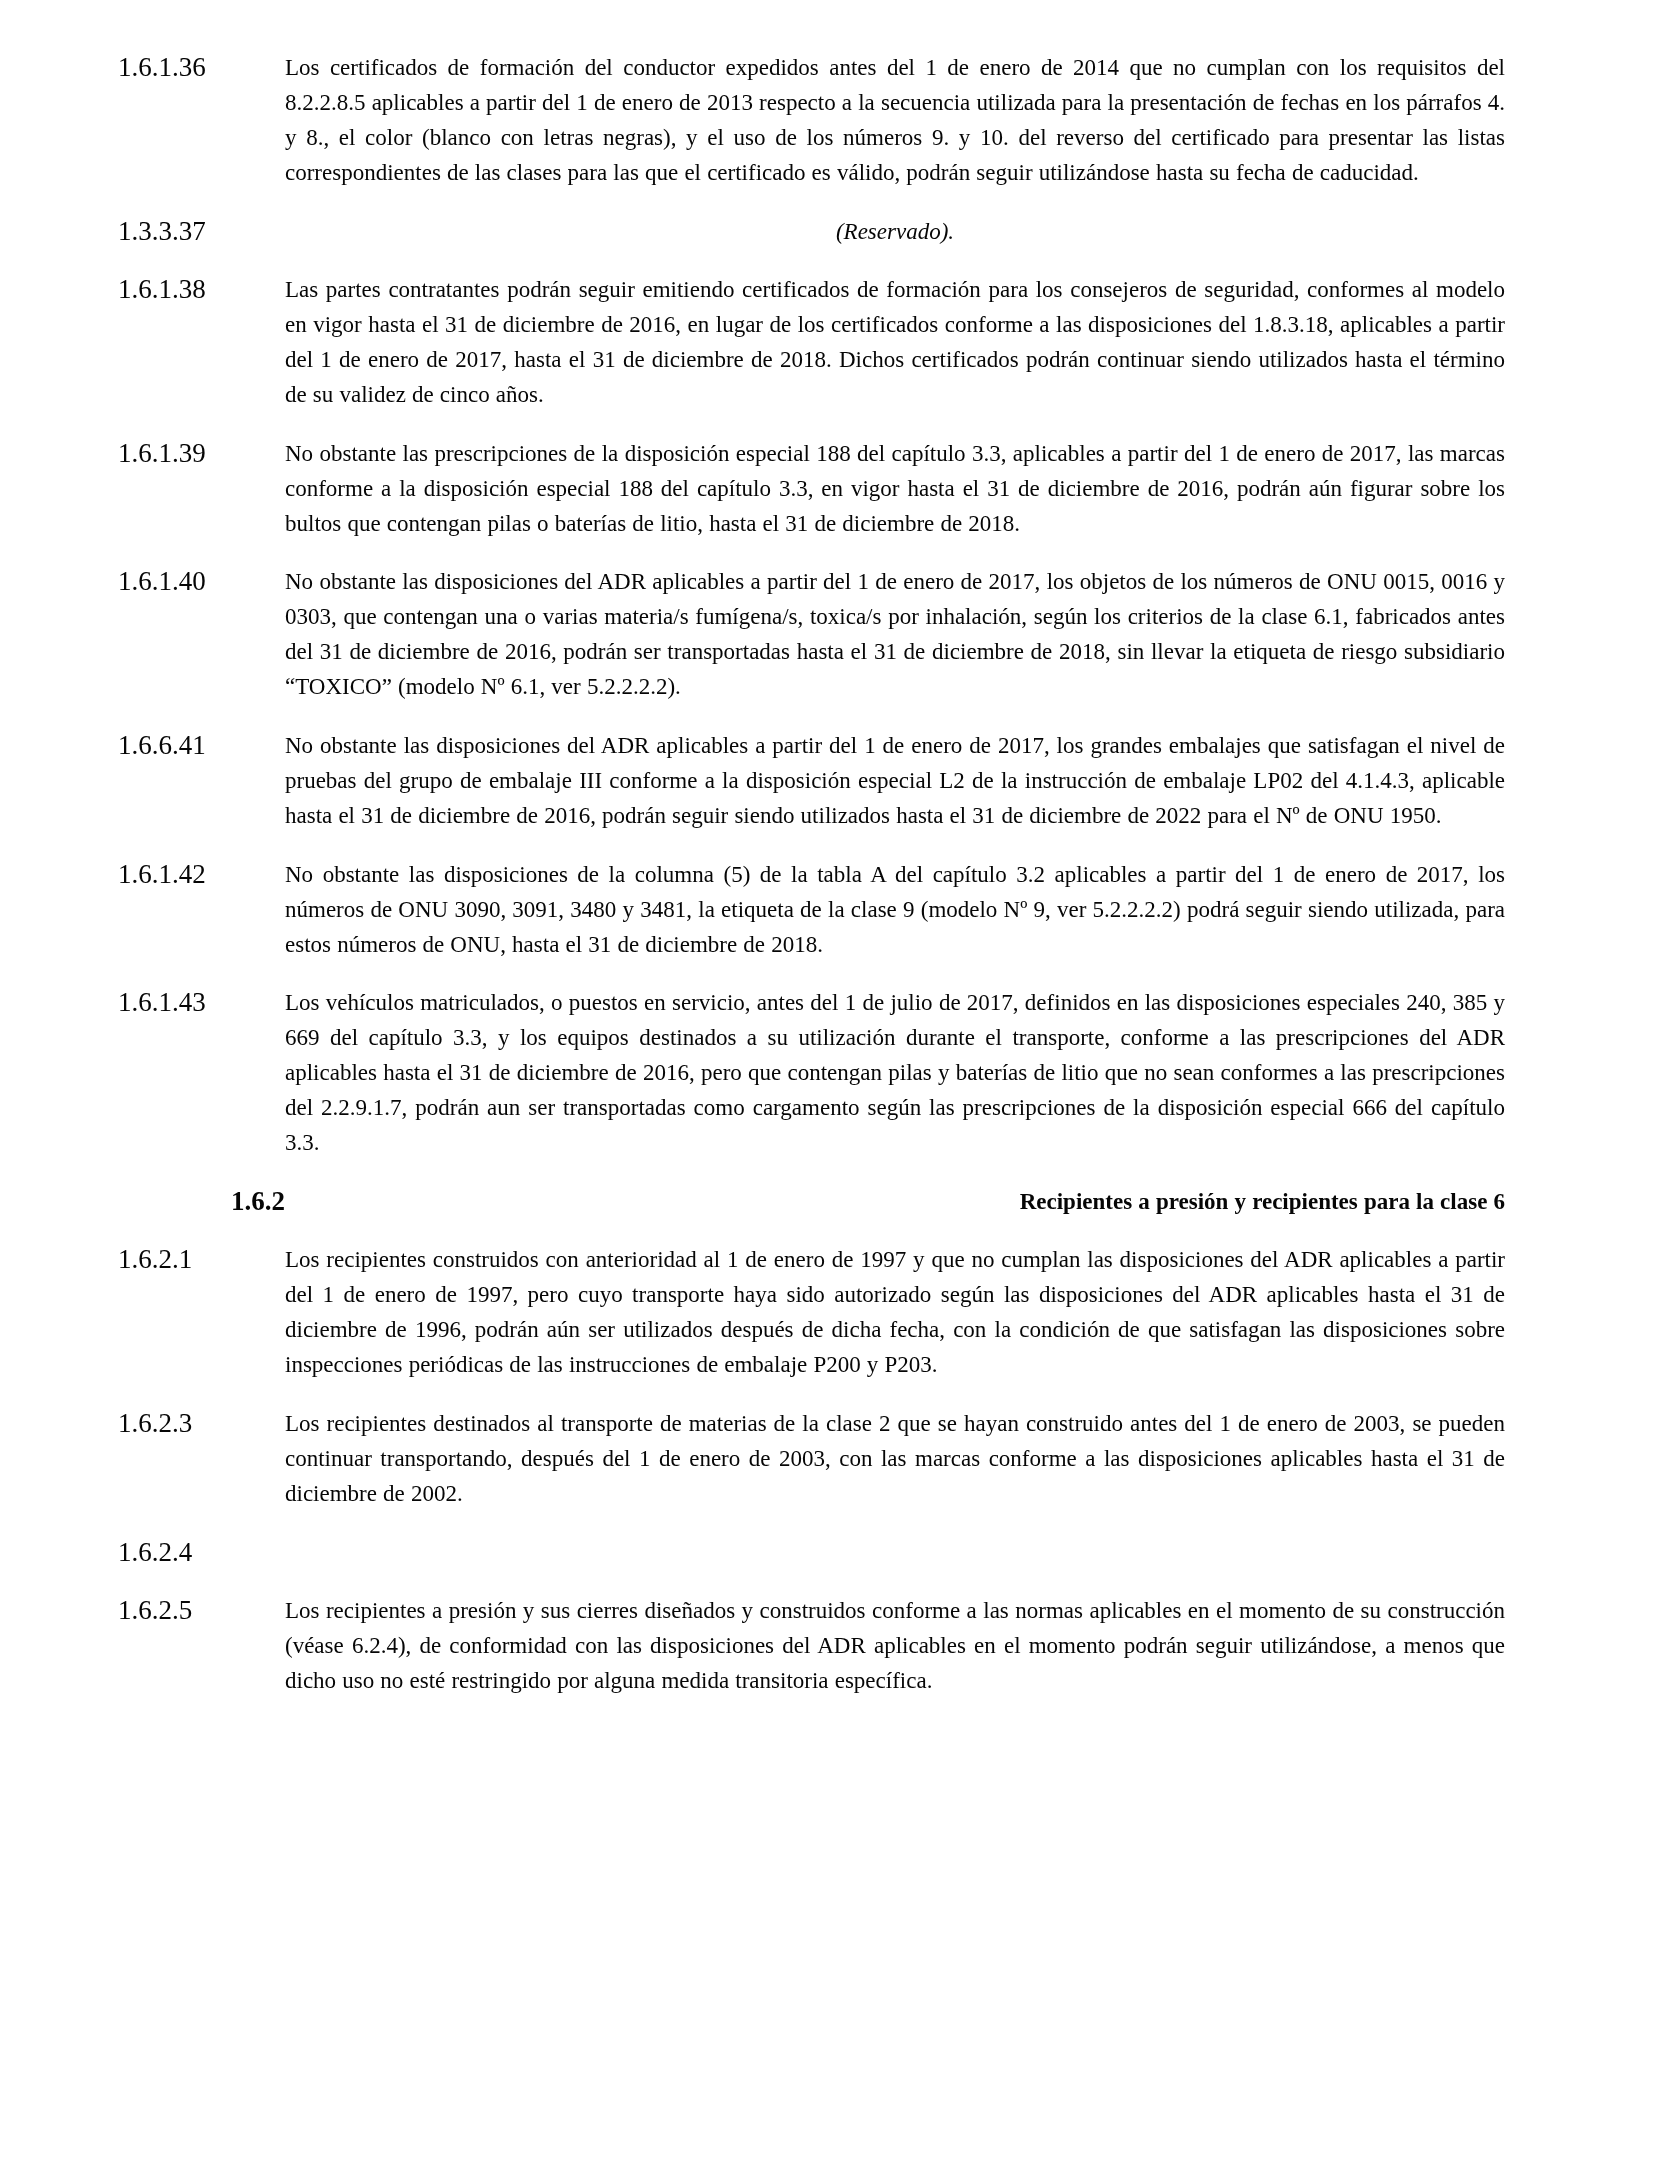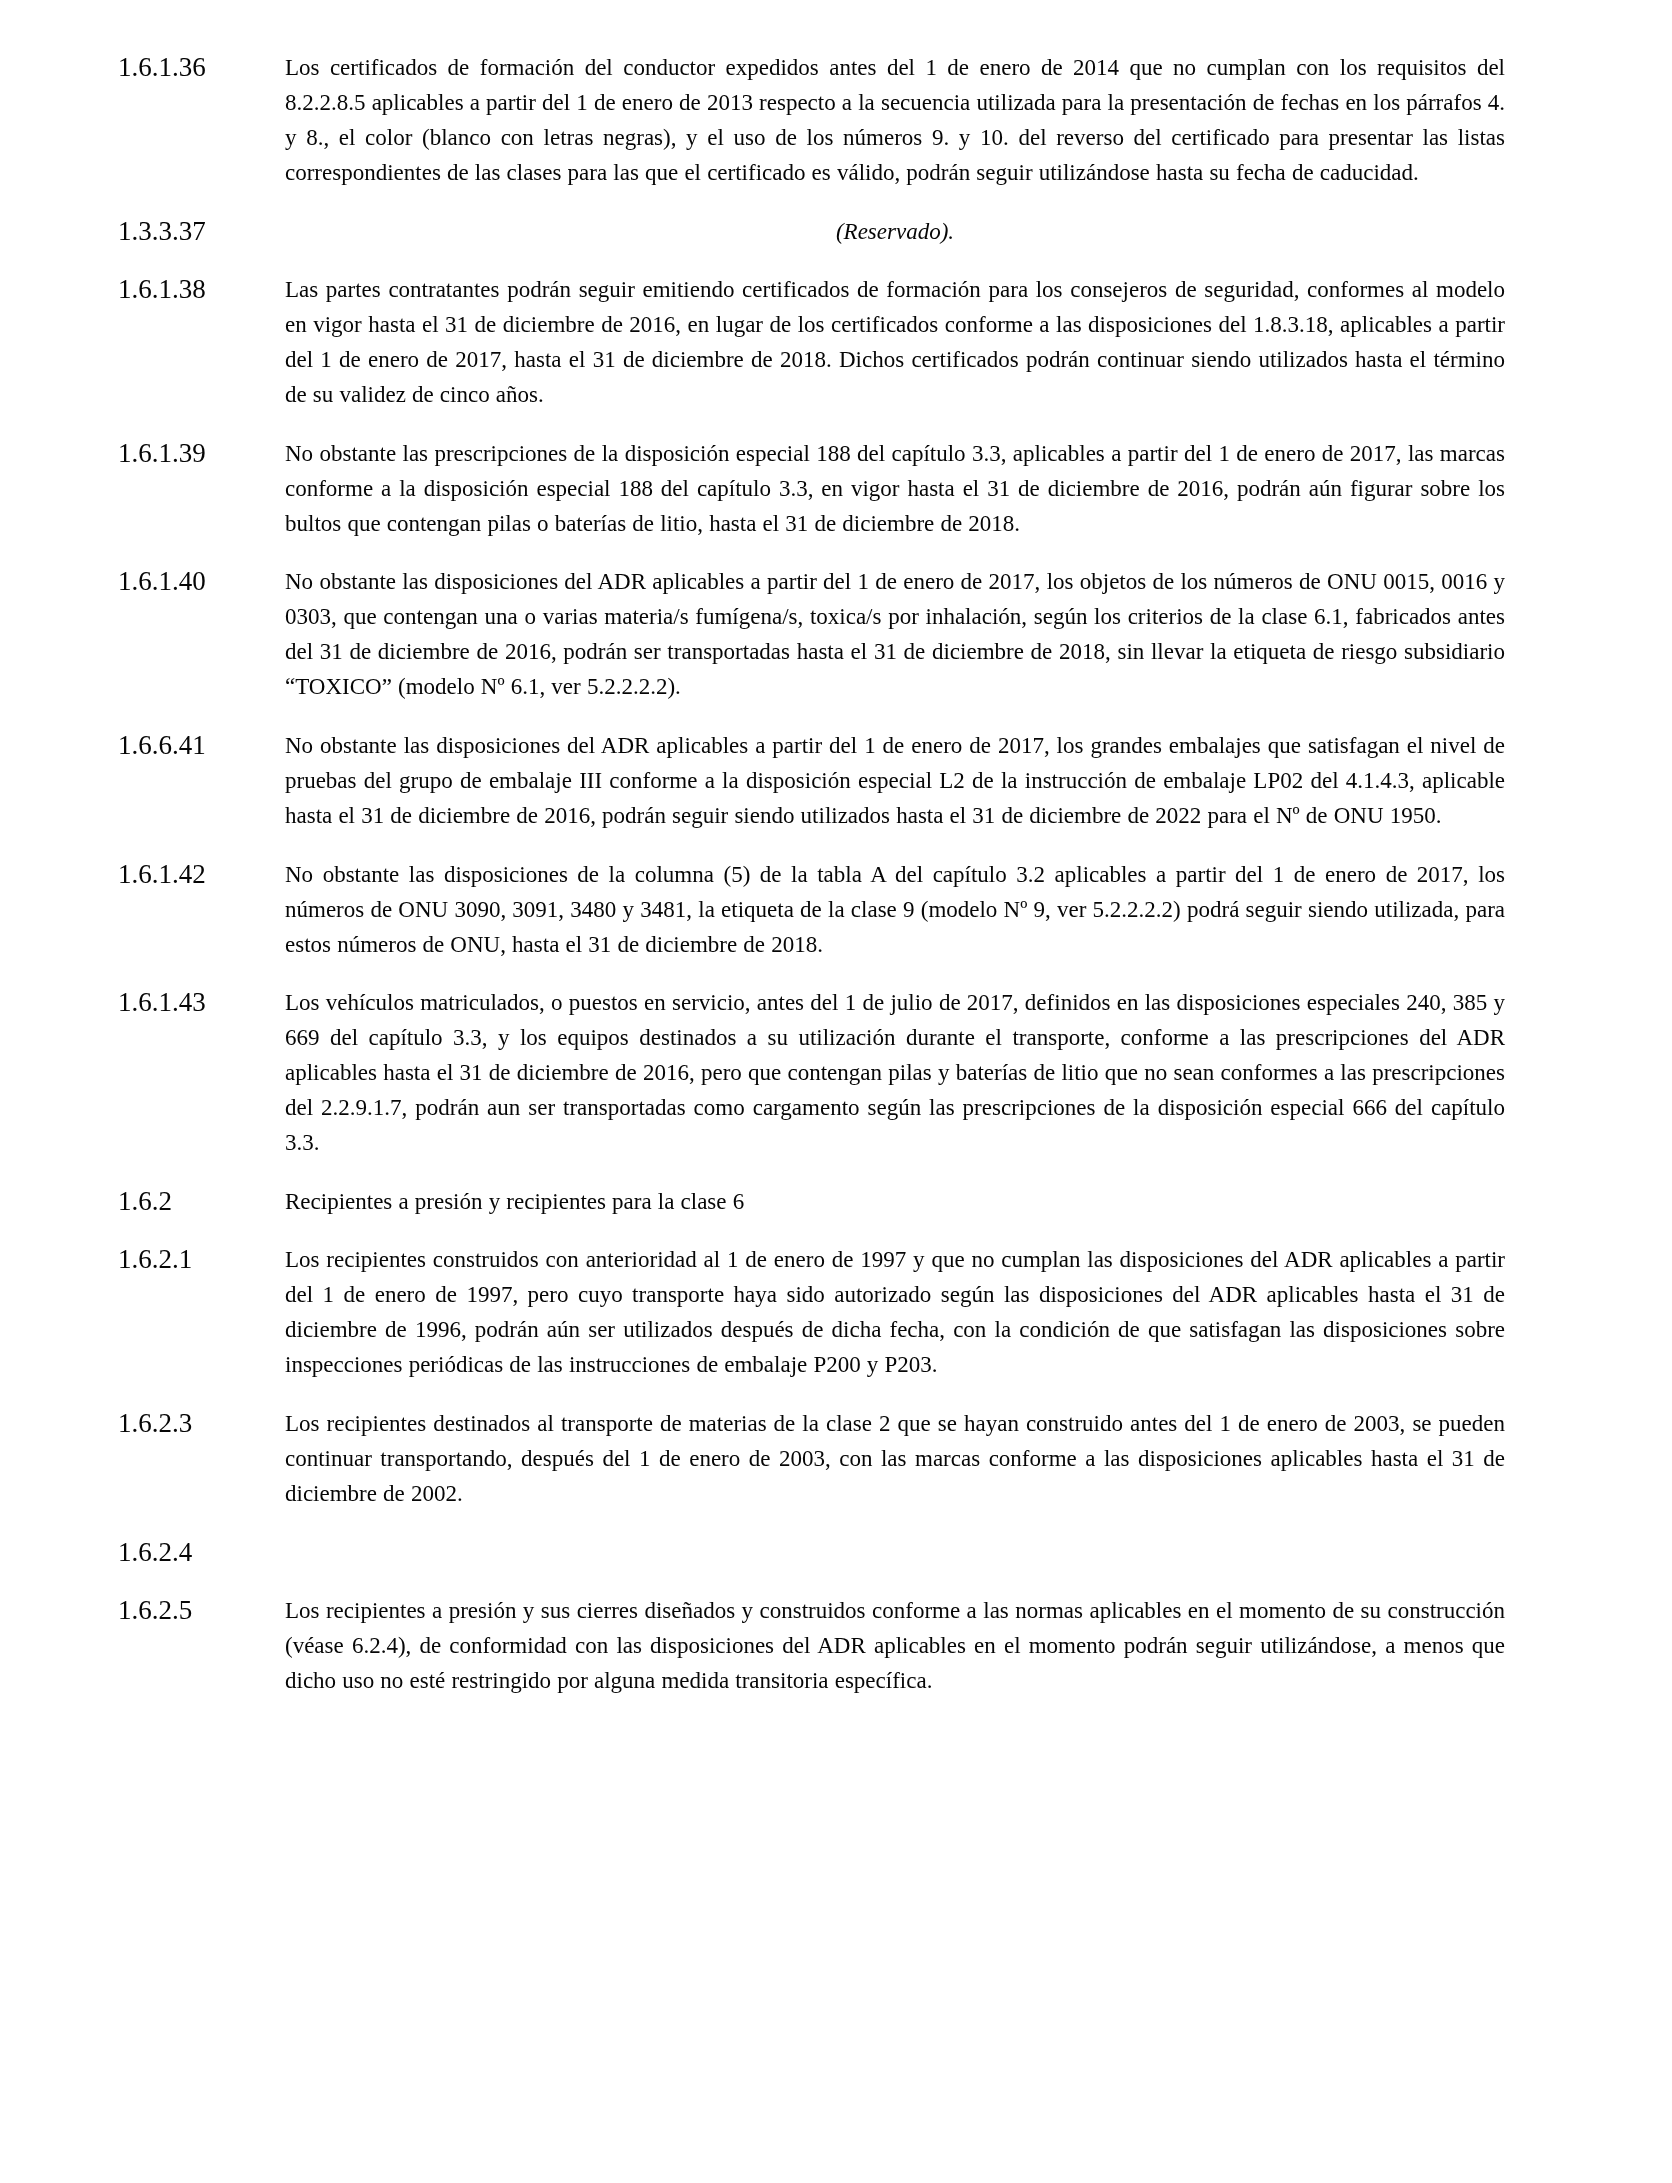--- a/index.html
+++ b/index.html
@@ -35,22 +35,22 @@
   .section-text {
     flex: 1 1 auto;
     font-size: 23px;
     line-height: 35px;
     text-align: justify;
     text-justify: inter-word;
     word-spacing: 0.4px;
   }
   .row-bold .section-number,
   .row-bold .section-text {
-    font-weight: normal;
-    text-align: left;
+    font-weight: bold;
+    text-align: right;
   }
   .row-italic .section-text {
     font-style: italic;
     text-align: center;
   }
 </style>
 </head>
 <body>
 
 <div class="page">

